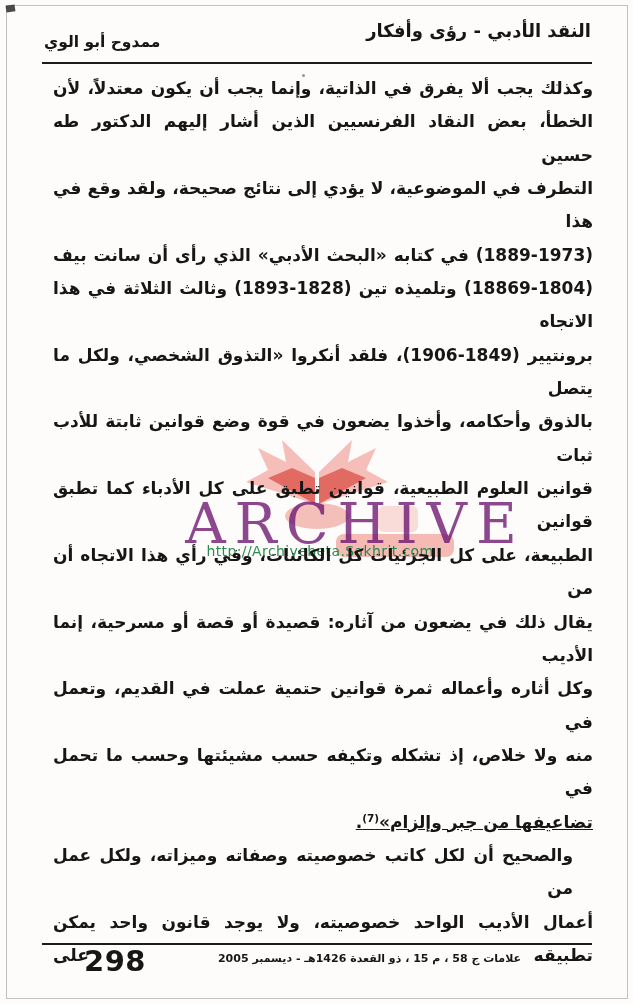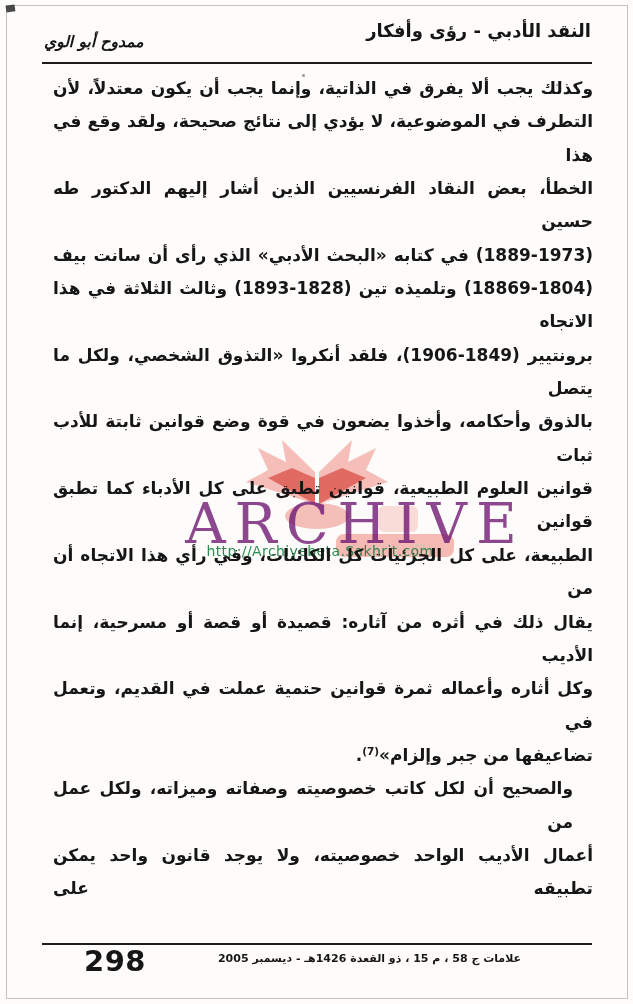--- a/index.html
+++ b/index.html
@@ -16,21 +16,21 @@
     position:absolute;left:6px;top:5px;width:9px;height:7px;
     background:#2a2a2a;transform:rotate(-8deg);opacity:.85;
   }
   
   .hdr-title{
     position:absolute;top:20px;right:42px;
     font-size:18px;font-weight:bold;letter-spacing:.2px;
   }
   .hdr-author{
     position:absolute;top:33px;left:44px;
-    font-size:15.5px;font-weight:bold;font-style:italic;
+    font-size:15.5px;font-weight:bold;
   }
   .rule{position:absolute;left:42px;right:41px;height:2px;background:#1c1c1c;}
   .top-rule{top:62px;}
   .bottom-rule{top:943px;}
   
   .watermark{position:absolute;left:0;top:0;width:100%;height:100%;pointer-events:none;}
   .wm-logo{position:absolute;left:228px;top:428px;}
   .wm-text{
     position:absolute;left:168px;top:496px;width:375px;
     direction:ltr;text-align:center;
@@ -46,21 +46,21 @@
   
   .body-text{
     position:absolute;top:72px;right:40px;left:39px;
     font-size:17px;font-weight:bold;line-height:33.35px;
   }
   .t-line{
     text-align:justify;text-align-last:justify;
     white-space:normal;
     margin-left:14px;
   }
-  .t-line.no-stretch{text-align-last:auto;}
+  .t-line.no-stretch{text-align-last:auto;text-decoration:underline;}
   .t-line.indent{padding-right:20px;}
   .t-line sup{font-size:10.5px;line-height:0;vertical-align:6px;}
   
   .journal{
     position:absolute;top:952px;right:112px;
     font-size:11px;font-weight:bold;letter-spacing:.2px;text-align:right;
   }
   .pagenum{
     position:absolute;top:944px;left:84px;
     font-size:29px;font-weight:bold;letter-spacing:.5px;direction:ltr;
@@ -95,30 +95,31 @@
       <rect x="108" y="106" width="118" height="23" rx="8" fill="#ee8d84" opacity="0.6"></rect>
       <rect x="150" y="78" width="40" height="26" rx="6" fill="#f4b3ad" opacity="0.45"></rect>
     </svg>
     <div class="wm-text">ARCHIVE</div>
     <div class="wm-url">http://Archivebeta.Sakhrit.com</div>
   </div>
 
   <main class="body-text">
     <div class="para">
         <div class="t-line">وكذلك يجب ألا يفرق في الذاتية، وإنما يجب أن يكون معتدلاً، لأن</div>
+        <div class="t-line">الخطأ، بعض النقاد الفرنسيين الذين أشار إليهم الدكتور طه حسين</div>
         <div class="t-line">التطرف في الموضوعية، لا يؤدي إلى نتائج صحيحة، ولقد وقع في هذا</div>
-        <div class="t-line">الخطأ، بعض النقاد الفرنسيين الذين أشار إليهم الدكتور طه حسين</div>
         <div class="t-line">(1889-1973) في كتابه «البحث الأدبي» الذي رأى أن سانت بيف</div>
         <div class="t-line">(18869-1804) وتلميذه تين (1828-1893) وثالث الثلاثة في هذا الاتجاه</div>
         <div class="t-line">برونتيير (1849-1906)، فلقد أنكروا «التذوق الشخصي، ولكل ما يتصل</div>
         <div class="t-line">بالذوق وأحكامه، وأخذوا يضعون في قوة وضع قوانين ثابتة للأدب ثبات</div>
         <div class="t-line">قوانين العلوم الطبيعية، قوانين تطبق على كل الأدباء كما تطبق قوانين</div>
         <div class="t-line">الطبيعة، على كل الجزئيات كل الكائنات، وفي رأي هذا الاتجاه أن من</div>
-        <div class="t-line">يقال ذلك في أثره من آثاره: قصيدة أو قصة أو مسرحية، إنما الأديب</div>
+        <div class="t-line">يقال ذلك في يضعون من آثاره: قصيدة أو قصة أو مسرحية، إنما الأديب</div>
         <div class="t-line">وكل أثاره وأعماله ثمرة قوانين حتمية عملت في القديم، وتعمل في</div>
+        <div class="t-line">منه ولا خلاص، إذ تشكله وتكيفه حسب مشيئتها وحسب ما تحمل في</div>
         <div class="t-line no-stretch">تضاعيفها من جبر وإلزام»<sup>(7)</sup>.</div>
       </div>
     <div class="para">
         <div class="t-line indent">والصحيح أن لكل كاتب خصوصيته وصفاته وميزاته، ولكل عمل من</div>
         <div class="t-line">أعمال الأديب الواحد خصوصيته، ولا يوجد قانون واحد يمكن تطبيقه على</div>
       </div>
   </main>
 
   <div class="rule bottom-rule"></div>
   <div class="journal">علامات ج 58 ، م 15 ، ذو القعدة 1426هـ - ديسمبر 2005</div>

